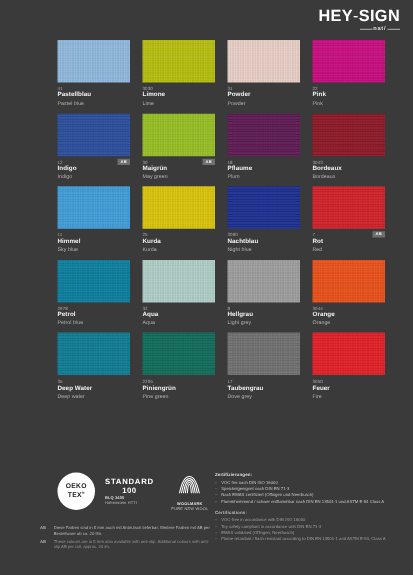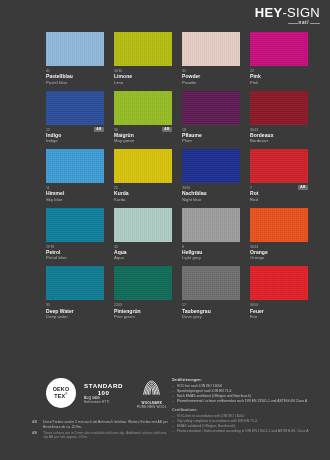--- a/index.html
+++ b/index.html
@@ -9,21 +9,21 @@
     font-family:"Liberation Sans","DejaVu Sans",sans-serif;
     color:#e8e8e8;
     -webkit-font-smoothing:antialiased;
   }
   .page{position:relative;width:330px;height:460px;background:#3a3a3a;}
 
   
   .header{position:absolute;top:6px;right:10px;text-align:right;}
   .logo{font-size:13px;font-weight:700;letter-spacing:.3px;color:#ffffff;line-height:1;}
   .logo .dash{color:#ffffff;font-weight:400;}
-  .logo .sign{font-weight:400;}
+  .logo .sign{font-weight:700;}
   .logo-sub{margin-top:2px;font-size:3.2px;letter-spacing:.6px;color:#cfcfcf;
             display:flex;align-items:center;justify-content:flex-end;gap:1px;line-height:1;}
   .logo-sub .rule{display:inline-block;width:10px;height:1px;background:#9a9a9a;}
   .logo-sub .mark{font-size:4.5px;font-weight:700;color:#e0e0e0;}
 
   
   .grid{position:absolute;left:46px;top:32px;width:272px;
         display:grid;grid-template-columns:repeat(4,58px);
         column-gap:10px;row-gap:5px;}
   .cell{width:58px;}

